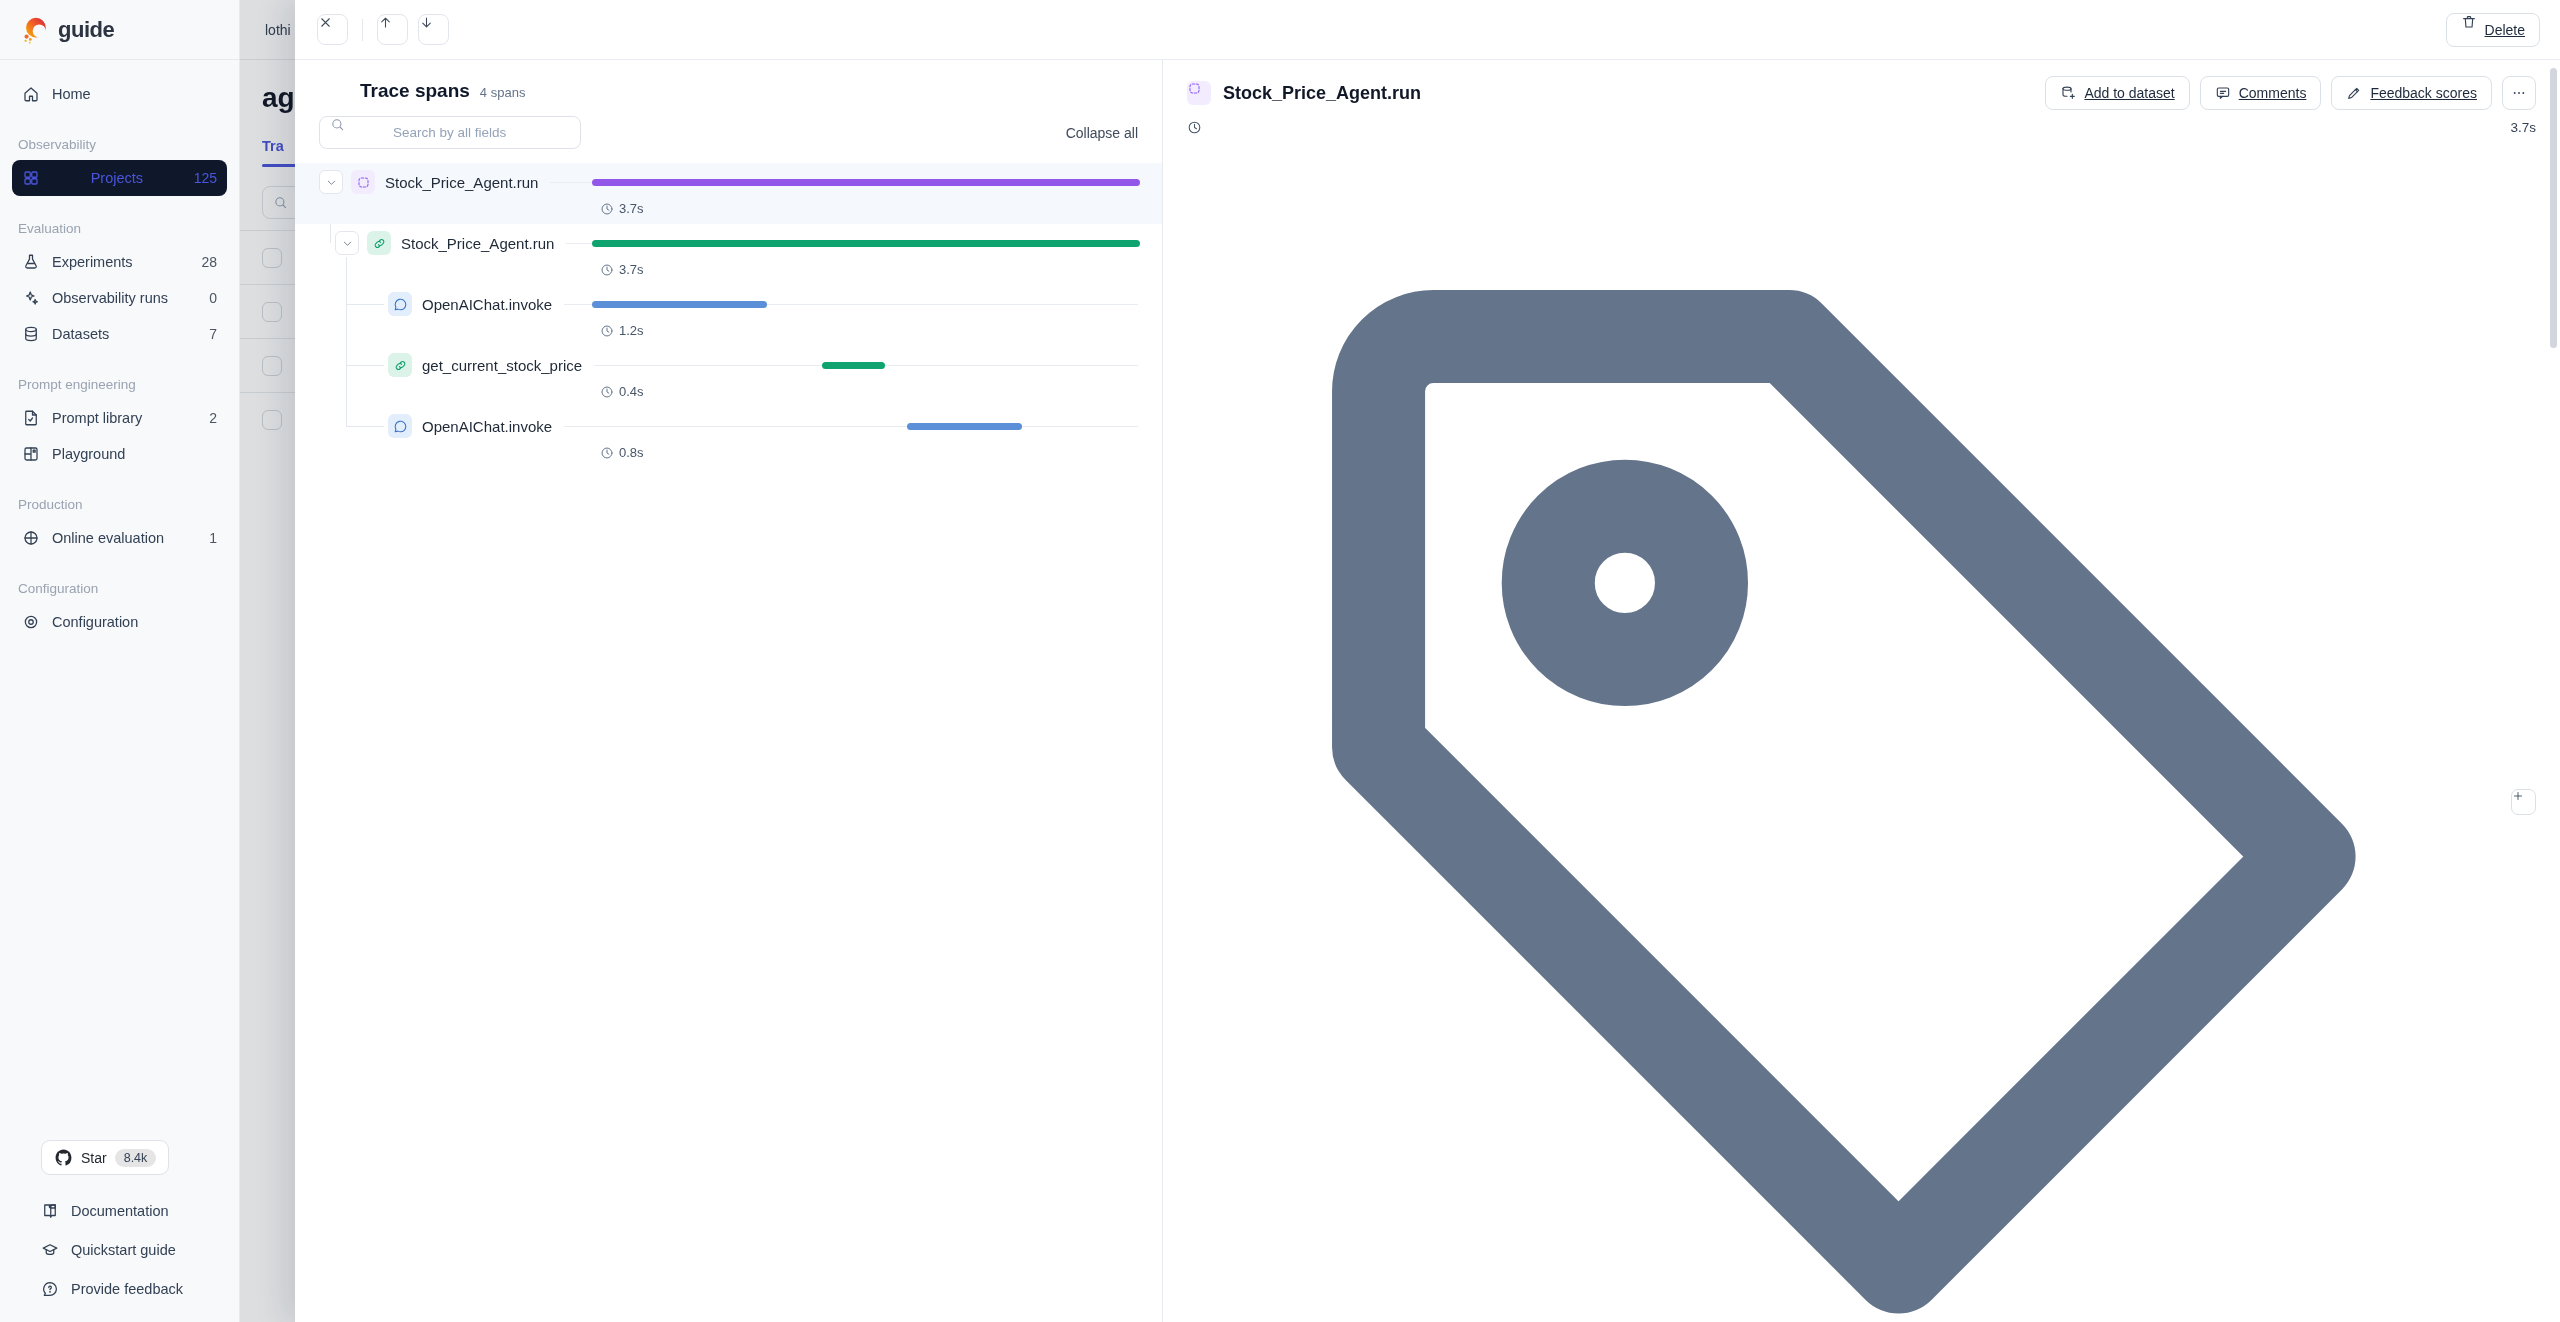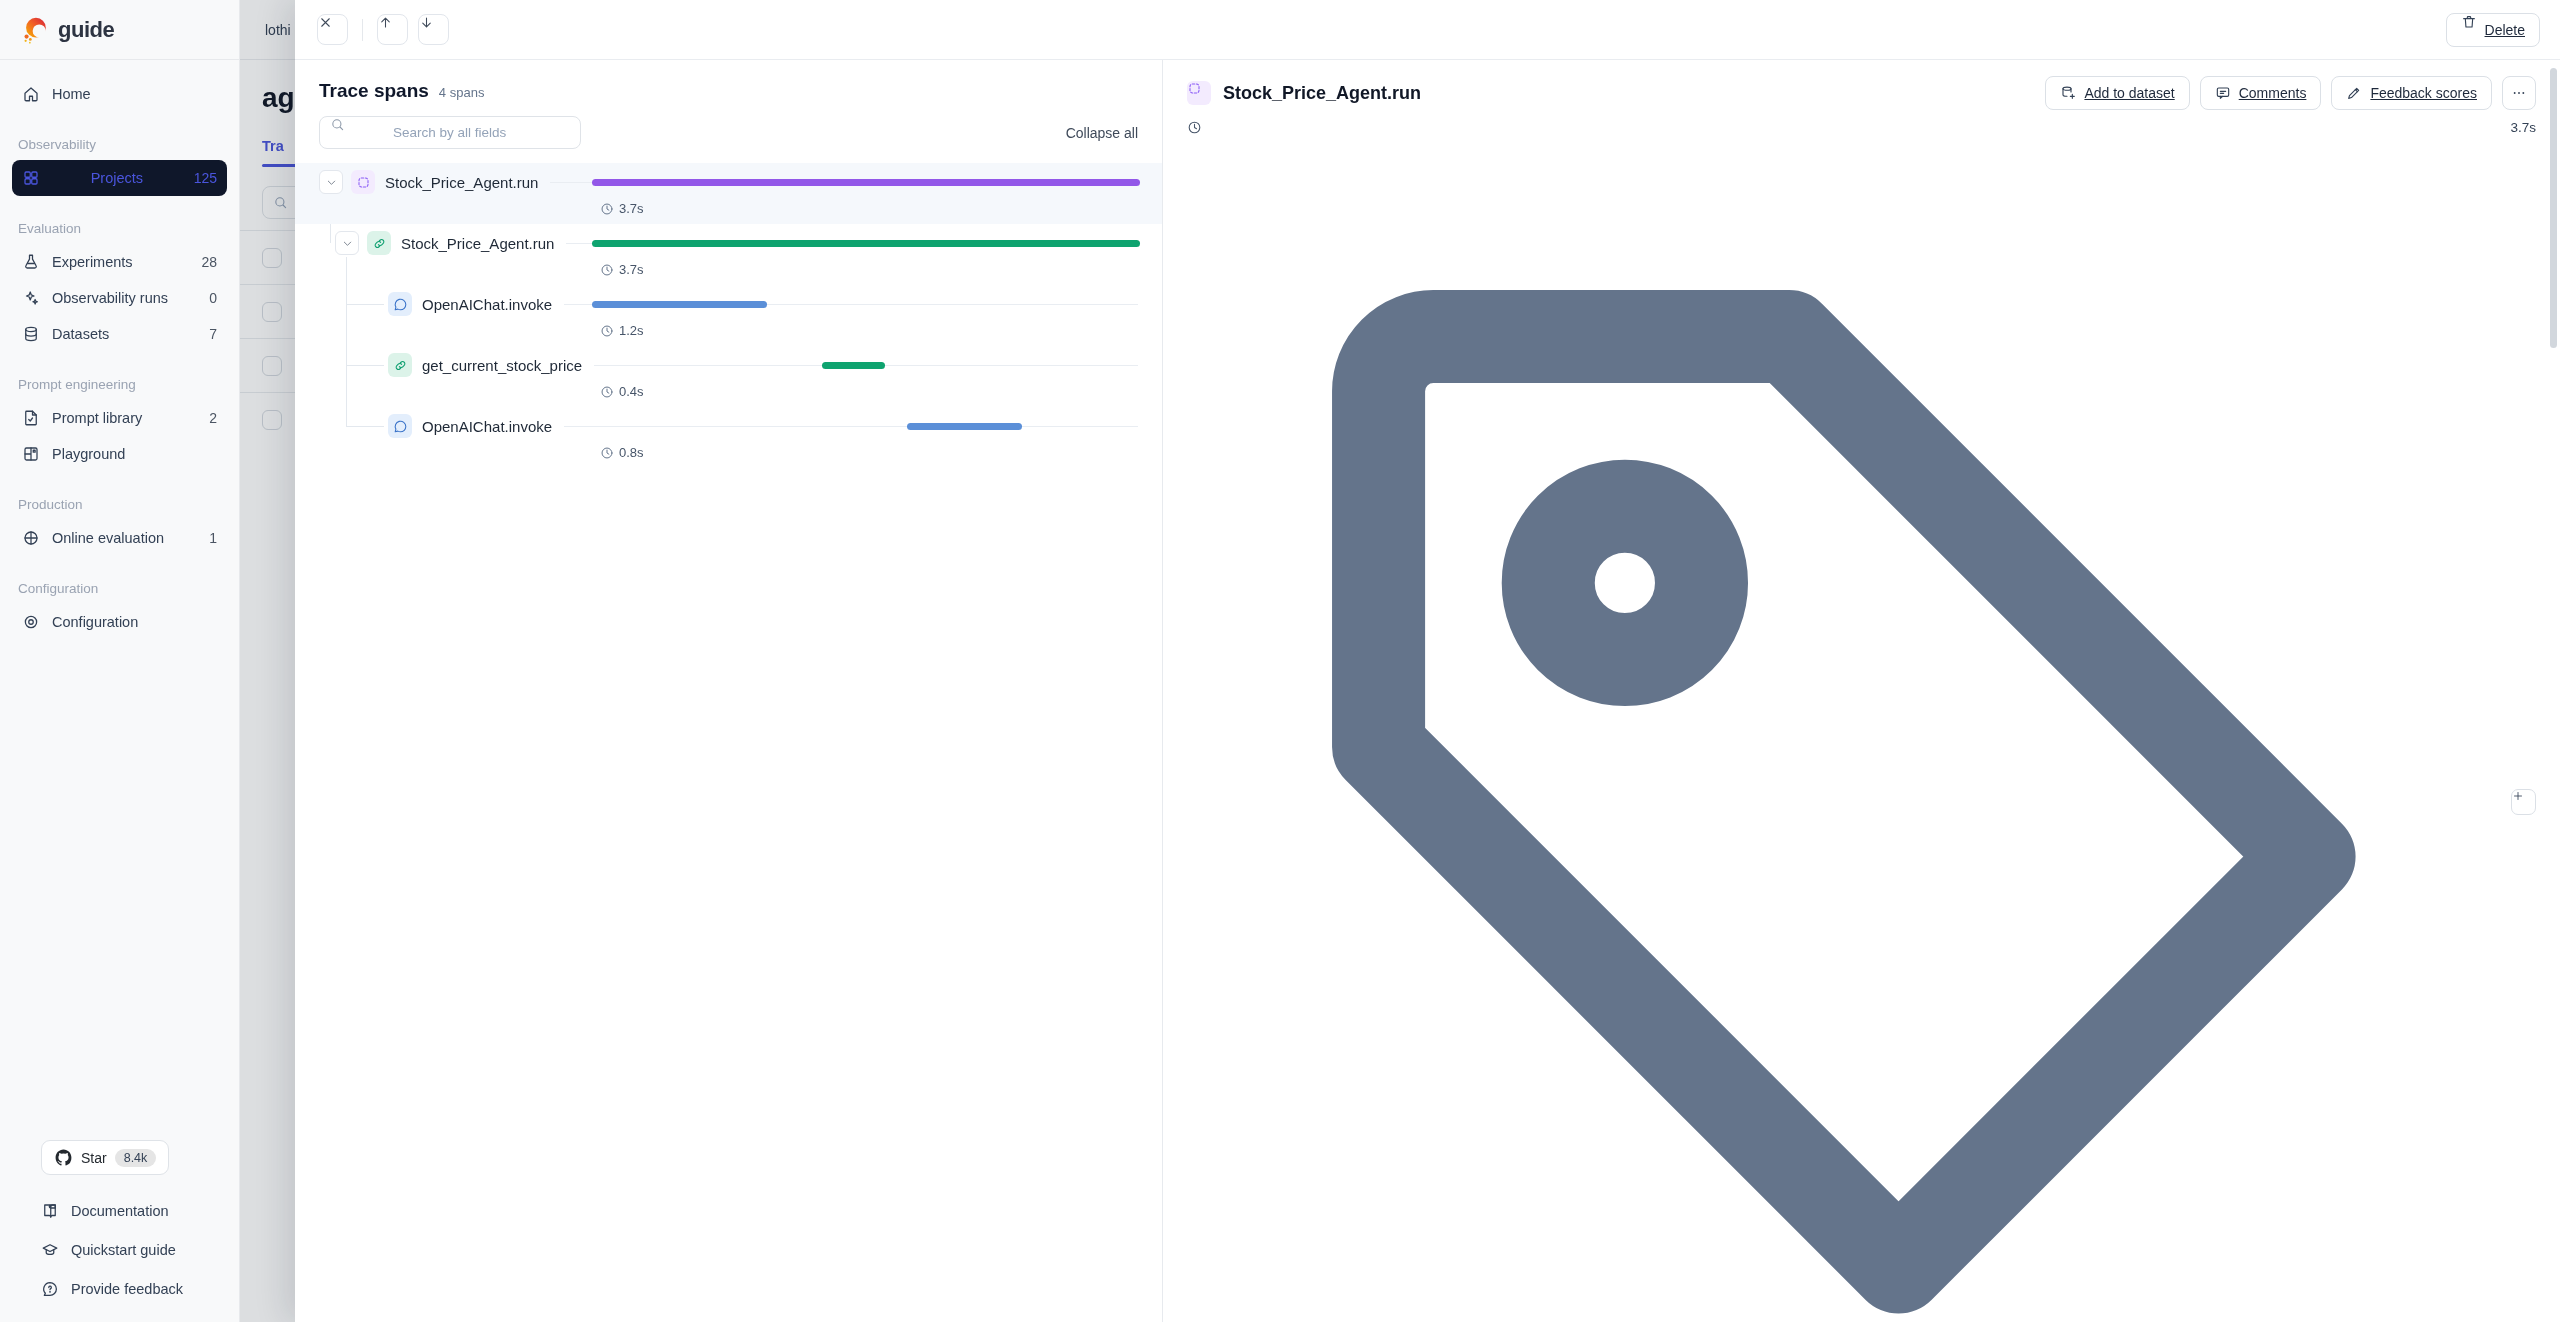--- a/index.html
+++ b/index.html
@@ -53,21 +53,21 @@
   .dr-header .spacer { flex:1; }
   .btn { height:34px; border:1px solid #dbe0e6; background:#fff; border-radius:8px; padding:0 14px;
     display:inline-flex; align-items:center; gap:8px; font-size:14px; color:#1e293b; cursor:pointer; white-space:nowrap;text-decoration:underline; }
   .btn svg { width:16px; height:16px; color:#334155; }
 
   .dr-body { display:flex; height:calc(100% - 60px); position:relative; }
 
   
   .trace-panel { width:868px; flex:0 0 868px; border-right:1px solid #e7eaee; position:relative; }
   .tp-head { padding:20px 24px 0 24px; }
-  .tp-title-row { display:flex; align-items:baseline; gap:10px; }
+  .tp-title-row { display:flex; align-items:baseline; gap:10px;margin-left:41px; }
   .tp-title { font-size:19px; font-weight:700; color:#0f172a; }
   .tp-count { font-size:13px; color:#64748b; }
   .tp-search-row { margin-top:14px; display:flex; align-items:center; }
   .tp-search { width:262px; height:33px; border:1px solid #dfe3e8; border-radius:8px; background:#fff;
     display:flex; align-items:center; padding:0 10px; gap:7px; color:#8d99a9; }
   .tp-search svg { width:15px; height:15px; flex:0 0 auto; }
   .tp-search input { border:0; outline:0; flex:1; font-size:13.5px; font-family:inherit; color:#1e293b; background:transparent; }
   .tp-search input::placeholder { color:#94a3b8; }
   .tp-collapse { margin-left:auto; background:none; border:0; font-size:14px; color:#3f4a5a; cursor:pointer; font-family:inherit; }
   .tree { margin-top:14px; position:relative; }

